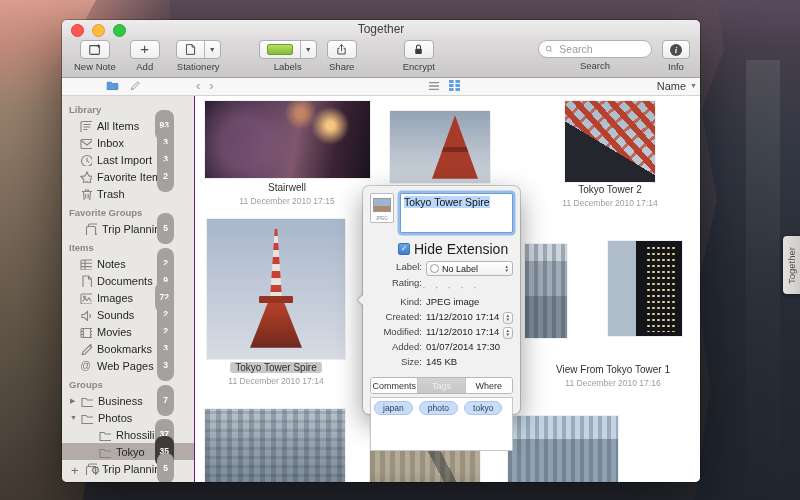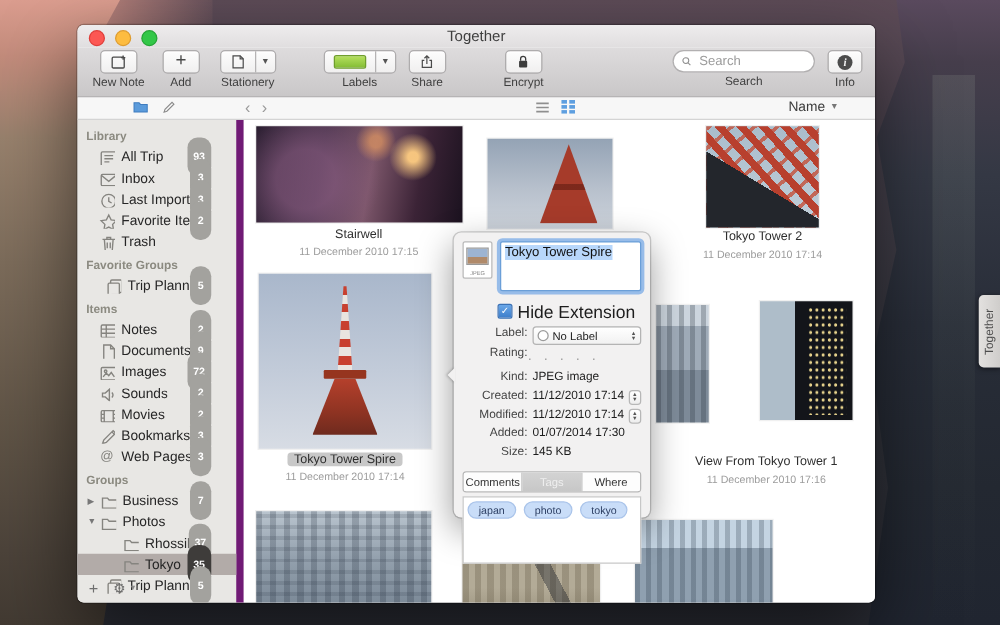--- a/index.html
+++ b/index.html
@@ -55,26 +55,26 @@
     font-family:"Liberation Sans",sans-serif;}
   .search-field input::placeholder{color:#9b9b9b;}
   .info-btn{min-width:28px;}
   .info-glyph{width:12px;height:12px;border-radius:50%;background:#4c4c4c;color:#f2f2f2;font-size:9px;
     font-style:italic;font-weight:700;display:flex;align-items:center;justify-content:center;font-family:"Liberation Serif",serif;}
 
   .subheader{height:17px;background:#f7f7f7;border-bottom:1px solid #d4d4d4;position:relative;}
   .sh-left{position:absolute;left:44px;top:1px;display:flex;gap:10px;align-items:center;}
   .sh-nav{position:absolute;left:134px;top:0;display:flex;gap:9px;color:#9a9a9a;font-size:13px;line-height:16px;}
   .sh-views{position:absolute;left:366px;top:2px;display:flex;gap:9px;align-items:center;}
-  .sh-sort{position:absolute;right:29px;top:0;font-size:11px;color:#3b3b3b;line-height:16px;display:flex;gap:4px;align-items:center;}
+  .sh-sort{position:absolute;right:3px;top:0;font-size:11px;color:#3b3b3b;line-height:16px;display:flex;gap:4px;align-items:center;}
   .sh-sort .chev{font-size:7px;color:#777;}
 
   .main{display:flex;height:387px;}
   
-  .sidebar{width:133px;background:#e8e7e4;border-right:6px solid #701a75;box-sizing:border-box;position:relative;
+  .sidebar{width:133px;background:#e8e7e4;border-right:1px solid #701a75;box-sizing:border-box;position:relative;
     padding-top:3px;flex:none;}
   .sec-title{font-size:9.5px;font-weight:700;color:#8b8a80;padding:5px 0 2px 7px;}
   .srow{height:17px;display:flex;align-items:center;font-size:11px;color:#262626;cursor:default;}
   .srow .lbl{margin-left:5px;white-space:nowrap;overflow:hidden;}
   .badge{margin-left:auto;margin-right:20px;background:#a3a29e;color:#fff;font-size:8.5px;font-weight:700;
     border-radius:8px;padding:11px 5px;min-width:7px;text-align:center;line-height:9px;}
   .badge:empty{display:none;}
   .srow.selected{background:#b2abா8;background:#b2aba8;}
   .srow.selected .badge{background:#3e3c3a;}
   .p17{padding-left:17px;}.p22{padding-left:22px;}.pg{padding-left:8px;}.p36{padding-left:36px;}
@@ -374,21 +374,21 @@
   </div>
 
   <div class="main">
 
     <div class="sidebar">
       <div class="sec-title">Library</div>
       <div class="srow p17">
         <svg class="si">
             <use href="#i-allitems"></use>
           </svg>
-        <span class="lbl">All Trip</span>
+        <span class="lbl">All Items</span>
         <span class="badge">93</span>
       </div>
       <div class="srow p17">
         <svg class="si">
             <use href="#i-inbox"></use>
           </svg>
         <span class="lbl">Inbox</span>
         <span class="badge">3</span>
       </div>
       <div class="srow p17">

